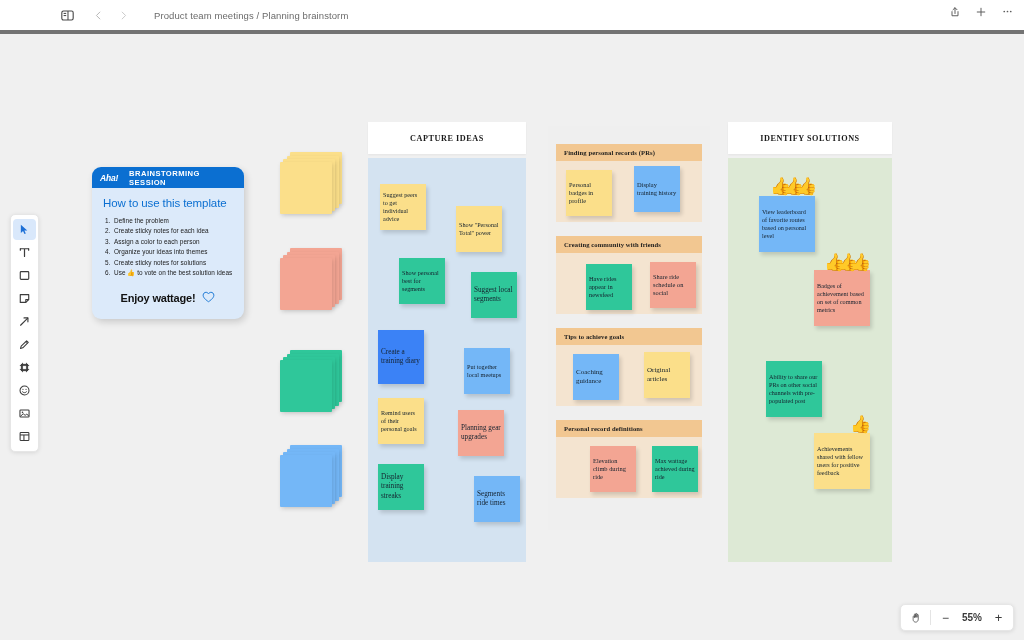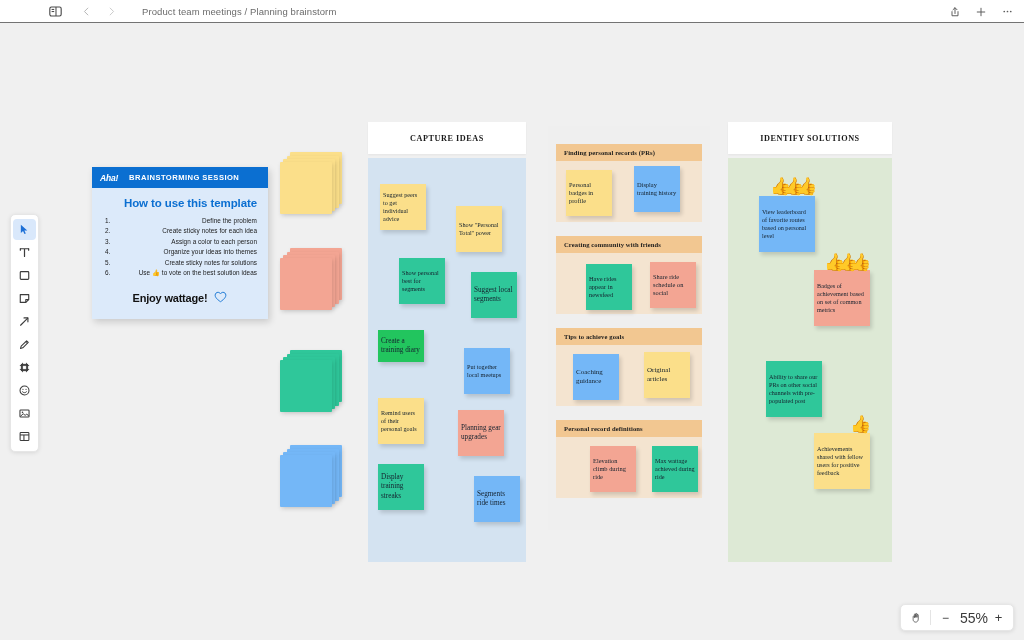--- a/index.html
+++ b/index.html
@@ -6,24 +6,24 @@
   html, body {
     width: 1024px; height: 640px;
     font-family: "Liberation Sans", sans-serif;
     background: #f0f0f0;
     overflow: hidden;
   }
 
   
   #topbar {
     position: absolute; top: 0; left: 0;
-    width: 1024px; height: 23px;
+    width: 1024px; height: 34px;
     background: #ffffff;
-    border-bottom: 1px solid #737373;
-    display: flex; align-items: center;
+    border-bottom: 4px solid #737373;
+    display: flex; align-items: center; padding-left: 12px;
   }
   .tb-icon {
     width: 22px; height: 22px;
     display: flex; align-items: center; justify-content: center;
     color: #8a8a8a;
   }
   #panel-icon { margin-left: 44px; color: #555; }
   #nav-back { margin-left: 9px; }
   #nav-fwd { margin-left: 3px; }
   #breadcrumb {
@@ -55,37 +55,36 @@
     margin: 1px 0;
   }
   .tool.active { background: #d9e8fb; color: #1c6fd6; }
 
   
   #canvas { position: absolute; top: 24px; left: 0; width: 1024px; height: 616px; }
 
   
   #template-card {
     position: absolute; left: 92px; top: 143px;
-    width: 176px;
+    width: 152px;
     background: #dceafa;
-    border-radius: 0;
+    border-radius: 9px;
     box-shadow: 2px 3px 7px rgba(0,0,0,.16);
     overflow: hidden;
-    text-align: right;
   }
   #tpl-header {
     background: #0b6fd1; color: #fff;
     height: 21px; display: flex; align-items: center;
     padding: 0 8px; gap: 11px;
   }
   #tpl-logo { font-size: 8.5px; font-weight: bold; font-style: italic; letter-spacing: -.2px; }
   #tpl-header-title { font-size: 7.6px; font-weight: bold; letter-spacing: .45px; }
   #tpl-body { padding: 9px 11px 12px 11px; }
   #tpl-title {
-    color: #0b6fd1; font-size: 11.5px; font-weight: bold;
+    color: #0b6fd1; font-size: 11.5px; font-weight: normal;
     margin-bottom: 7px; letter-spacing: -.1px;
   }
   #tpl-list { list-style: none; counter-reset: s; }
   #tpl-list li {
     counter-increment: s;
     font-size: 6.4px; color: #1a1a1a;
     line-height: 1.62; padding-left: 11px; position: relative;
     letter-spacing: .05px;
   }
   #tpl-list li::before {
@@ -150,21 +149,21 @@
   }
 
   
   #zoomwidget {
     position: absolute; right: 10px; bottom: 9px;
     height: 27px; min-width: 92px;
     background: #fff; border: 1px solid #e6e6e6; border-radius: 5px;
     box-shadow: 0 1px 4px rgba(0,0,0,.11);
     display: flex; align-items: center; padding: 0 8px; gap: 8px;
   }
-  #zoom-level { font-size: 14px; color: #3a3a3a; font-weight: normal; width: 24px; text-align: center; }
+  #zoom-level { font-size: 10px; color: #3a3a3a; font-weight: bold; width: 24px; text-align: center; }
   .zm-btn { color: #3a3a3a; display: flex; align-items: center; justify-content: center; width: 13px; height: 13px; }
   #zoom-divider { width: 1px; height: 15px; background: #e4e4e4; }
 </style>
 </head>
 <body>
 
 <div id="topbar">
   <div class="tb-icon" id="panel-icon">
     <svg width="13" height="13" viewBox="0 0 16 16">
       <rect x="1" y="2.5" width="14" height="11" rx="2" fill="none" stroke="#4a4a4a" stroke-width="1.4"></rect>
@@ -265,21 +264,21 @@
     </div>
 
   <div id="frames">
       <div class="frame" style="left: 368px; top: 98px; width: 158px;">
         <div class="frame-title">CAPTURE IDEAS</div>
         <div class="frame-body" style="height: 404px; background: rgb(212, 227, 241);">
           <div class="note" style="left: 12px; top: 26px; width: 46px; height: 46px; background: rgb(251, 223, 138); font-size: 6.2px;">Suggest peers to get individual advice</div>
           <div class="note" style="left: 88px; top: 48px; width: 46px; height: 46px; background: rgb(251, 223, 138); font-size: 6.2px;">Show "Personal Total" power</div>
           <div class="note" style="left: 31px; top: 100px; width: 46px; height: 46px; background: rgb(47, 199, 154); font-size: 6.2px;">Show personal best for segments</div>
           <div class="note" style="left: 103px; top: 114px; width: 46px; height: 46px; background: rgb(47, 199, 154); font-size: 7.2px;">Suggest local segments</div>
-          <div class="note" style="left: 10px; top: 172px; width: 46px; height: 32px; background: #22c55e; font-size: 7.2px;">Create a training diary</div>
+          <div class="note" style="left: 10px; top: 172px; width: 46px; height: 54px; background: #3b82f6; font-size: 7.2px;">Create a training diary</div>
           <div class="note" style="left: 96px; top: 190px; width: 46px; height: 46px; background: rgb(116, 183, 247); font-size: 6.2px;">Put together local meetups</div>
           <div class="note" style="left: 10px; top: 240px; width: 46px; height: 46px; background: rgb(251, 223, 138); font-size: 6.2px;">Remind users of their personal goals</div>
           <div class="note" style="left: 90px; top: 252px; width: 46px; height: 46px; background: rgb(243, 165, 147); font-size: 7.2px;">Planning gear upgrades</div>
           <div class="note" style="left: 10px; top: 306px; width: 46px; height: 46px; background: rgb(47, 199, 154); font-size: 7.2px;">Display training streaks</div>
           <div class="note" style="left: 106px; top: 318px; width: 46px; height: 46px; background: rgb(116, 183, 247); font-size: 7.2px;">Segments ride times</div>
         </div>
       </div>
       <div class="frame" style="left: 548px; top: 98px; width: 162px;">
         <div class="frame-body" style="height: 404px; background: rgb(239, 239, 239);">
           <div class="group" style="left: 8px; top: 18px; width: 146px; height: 78px;">

